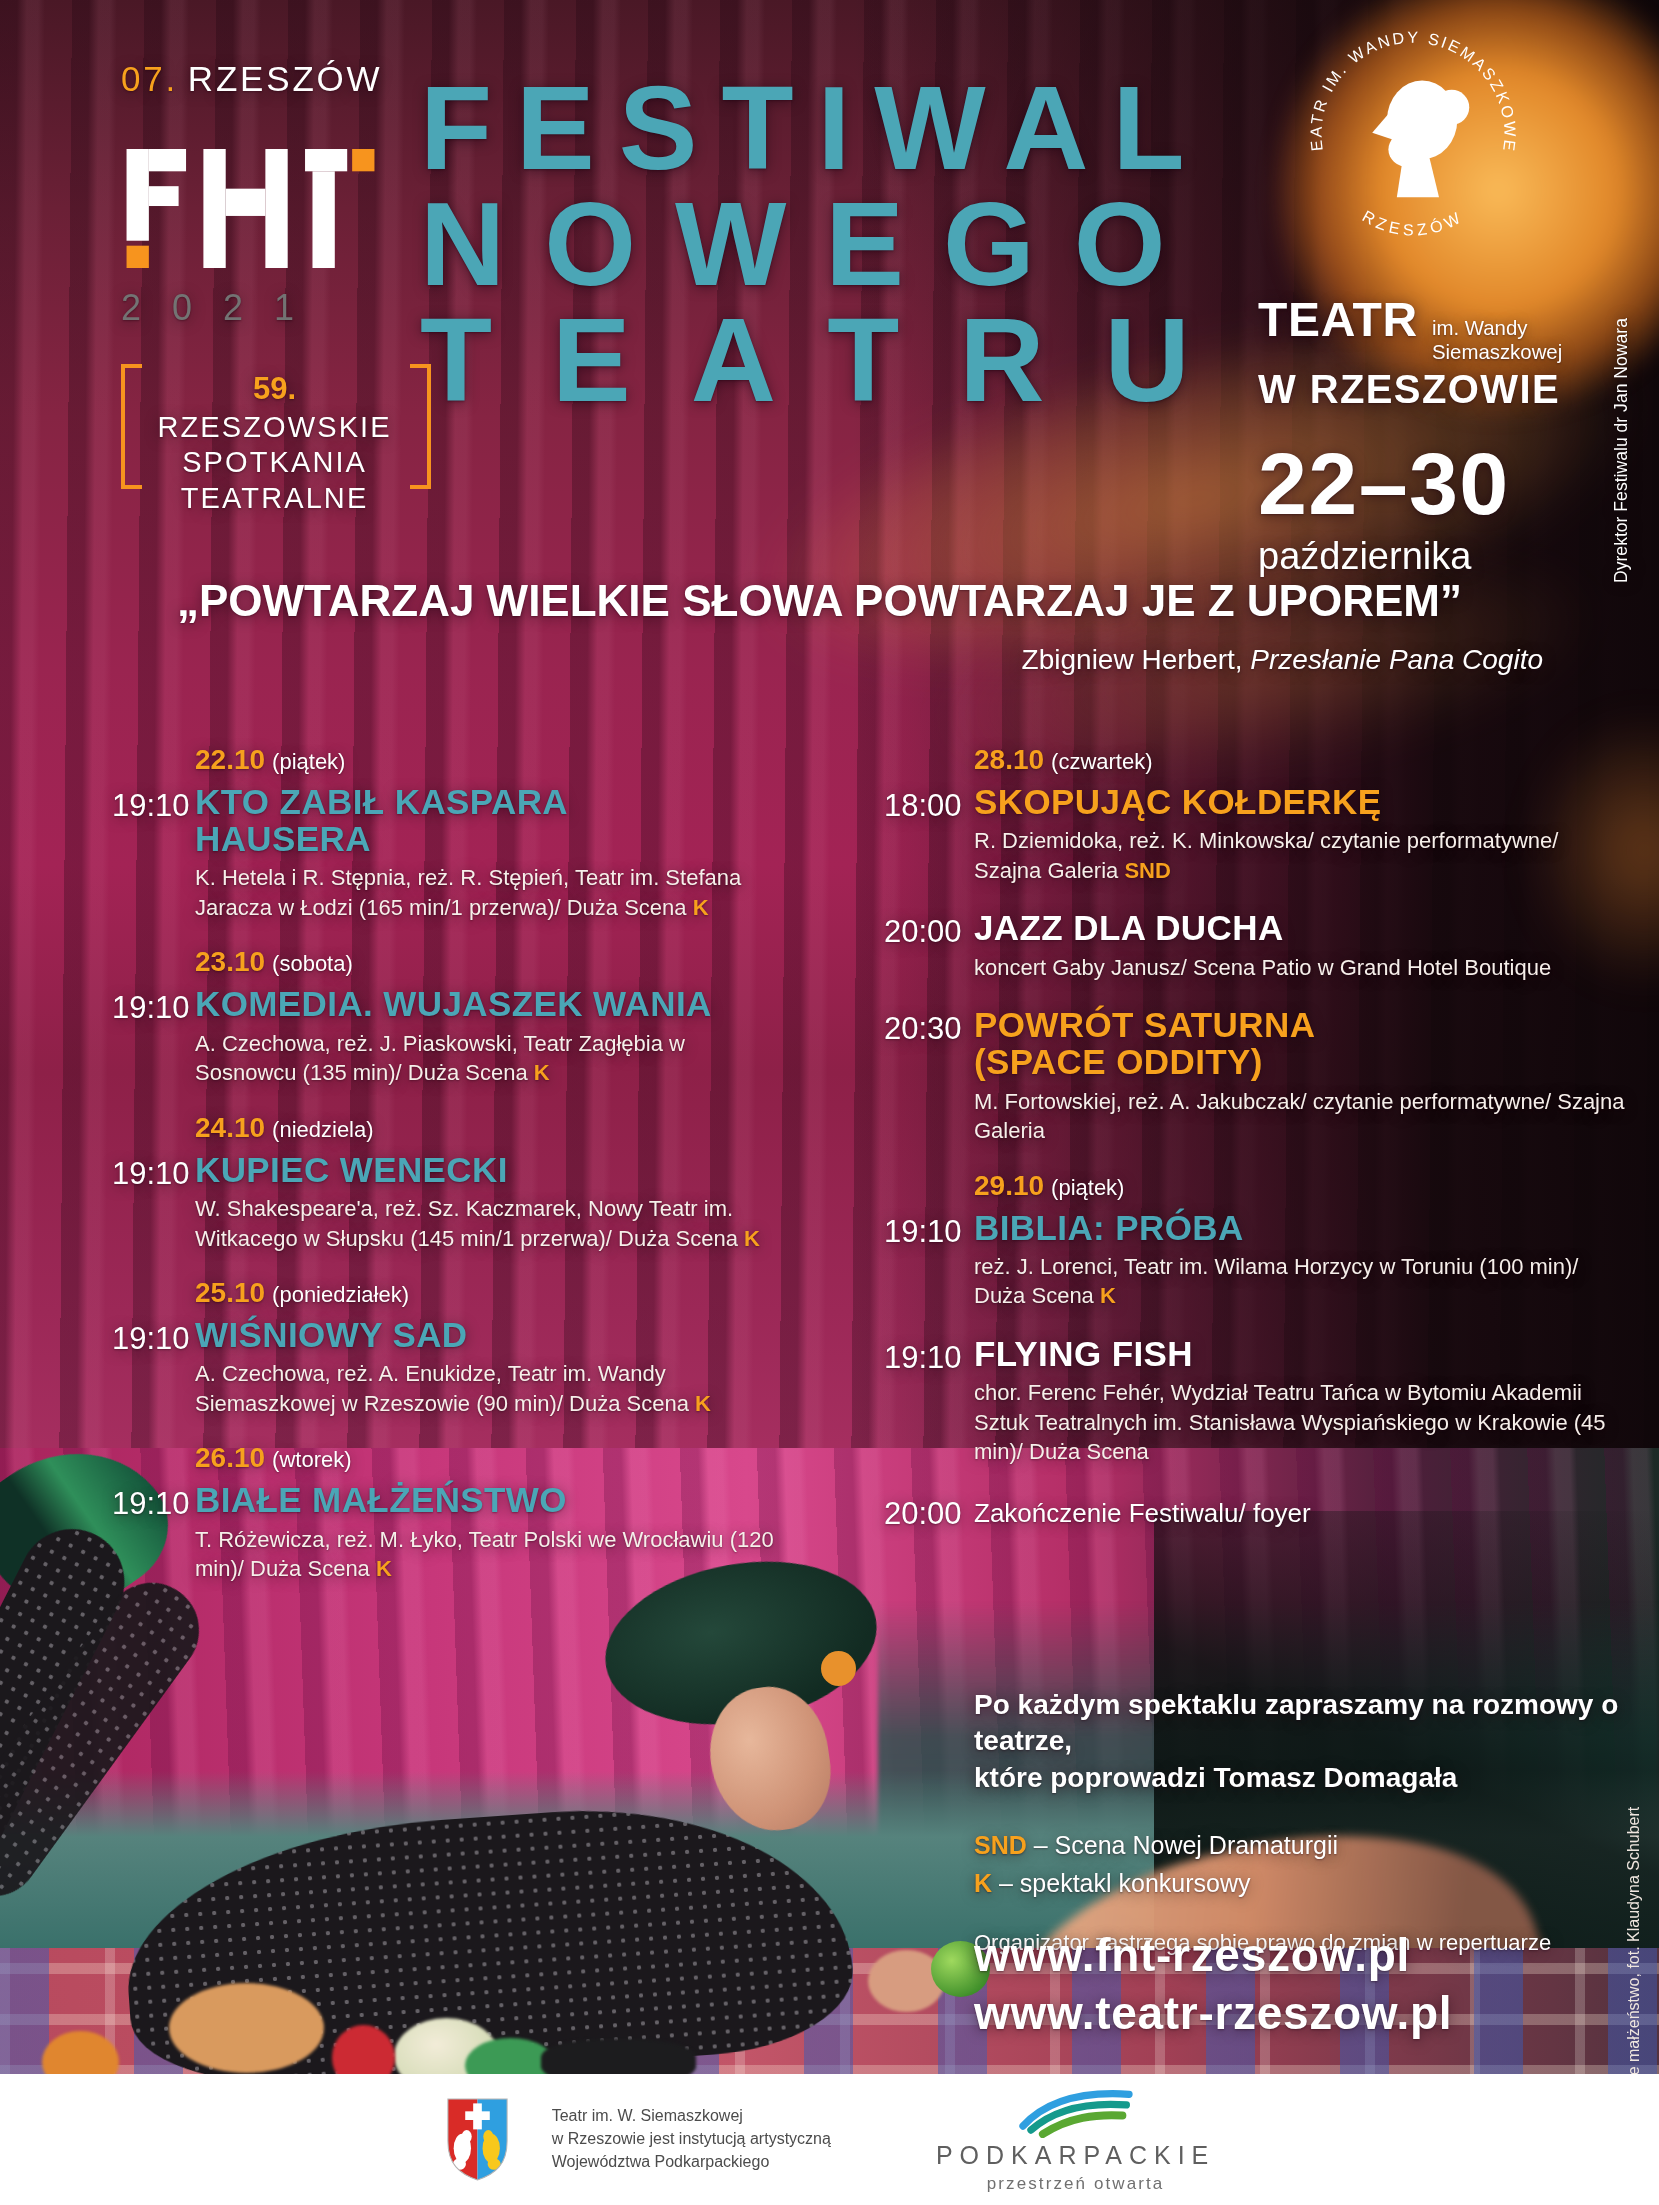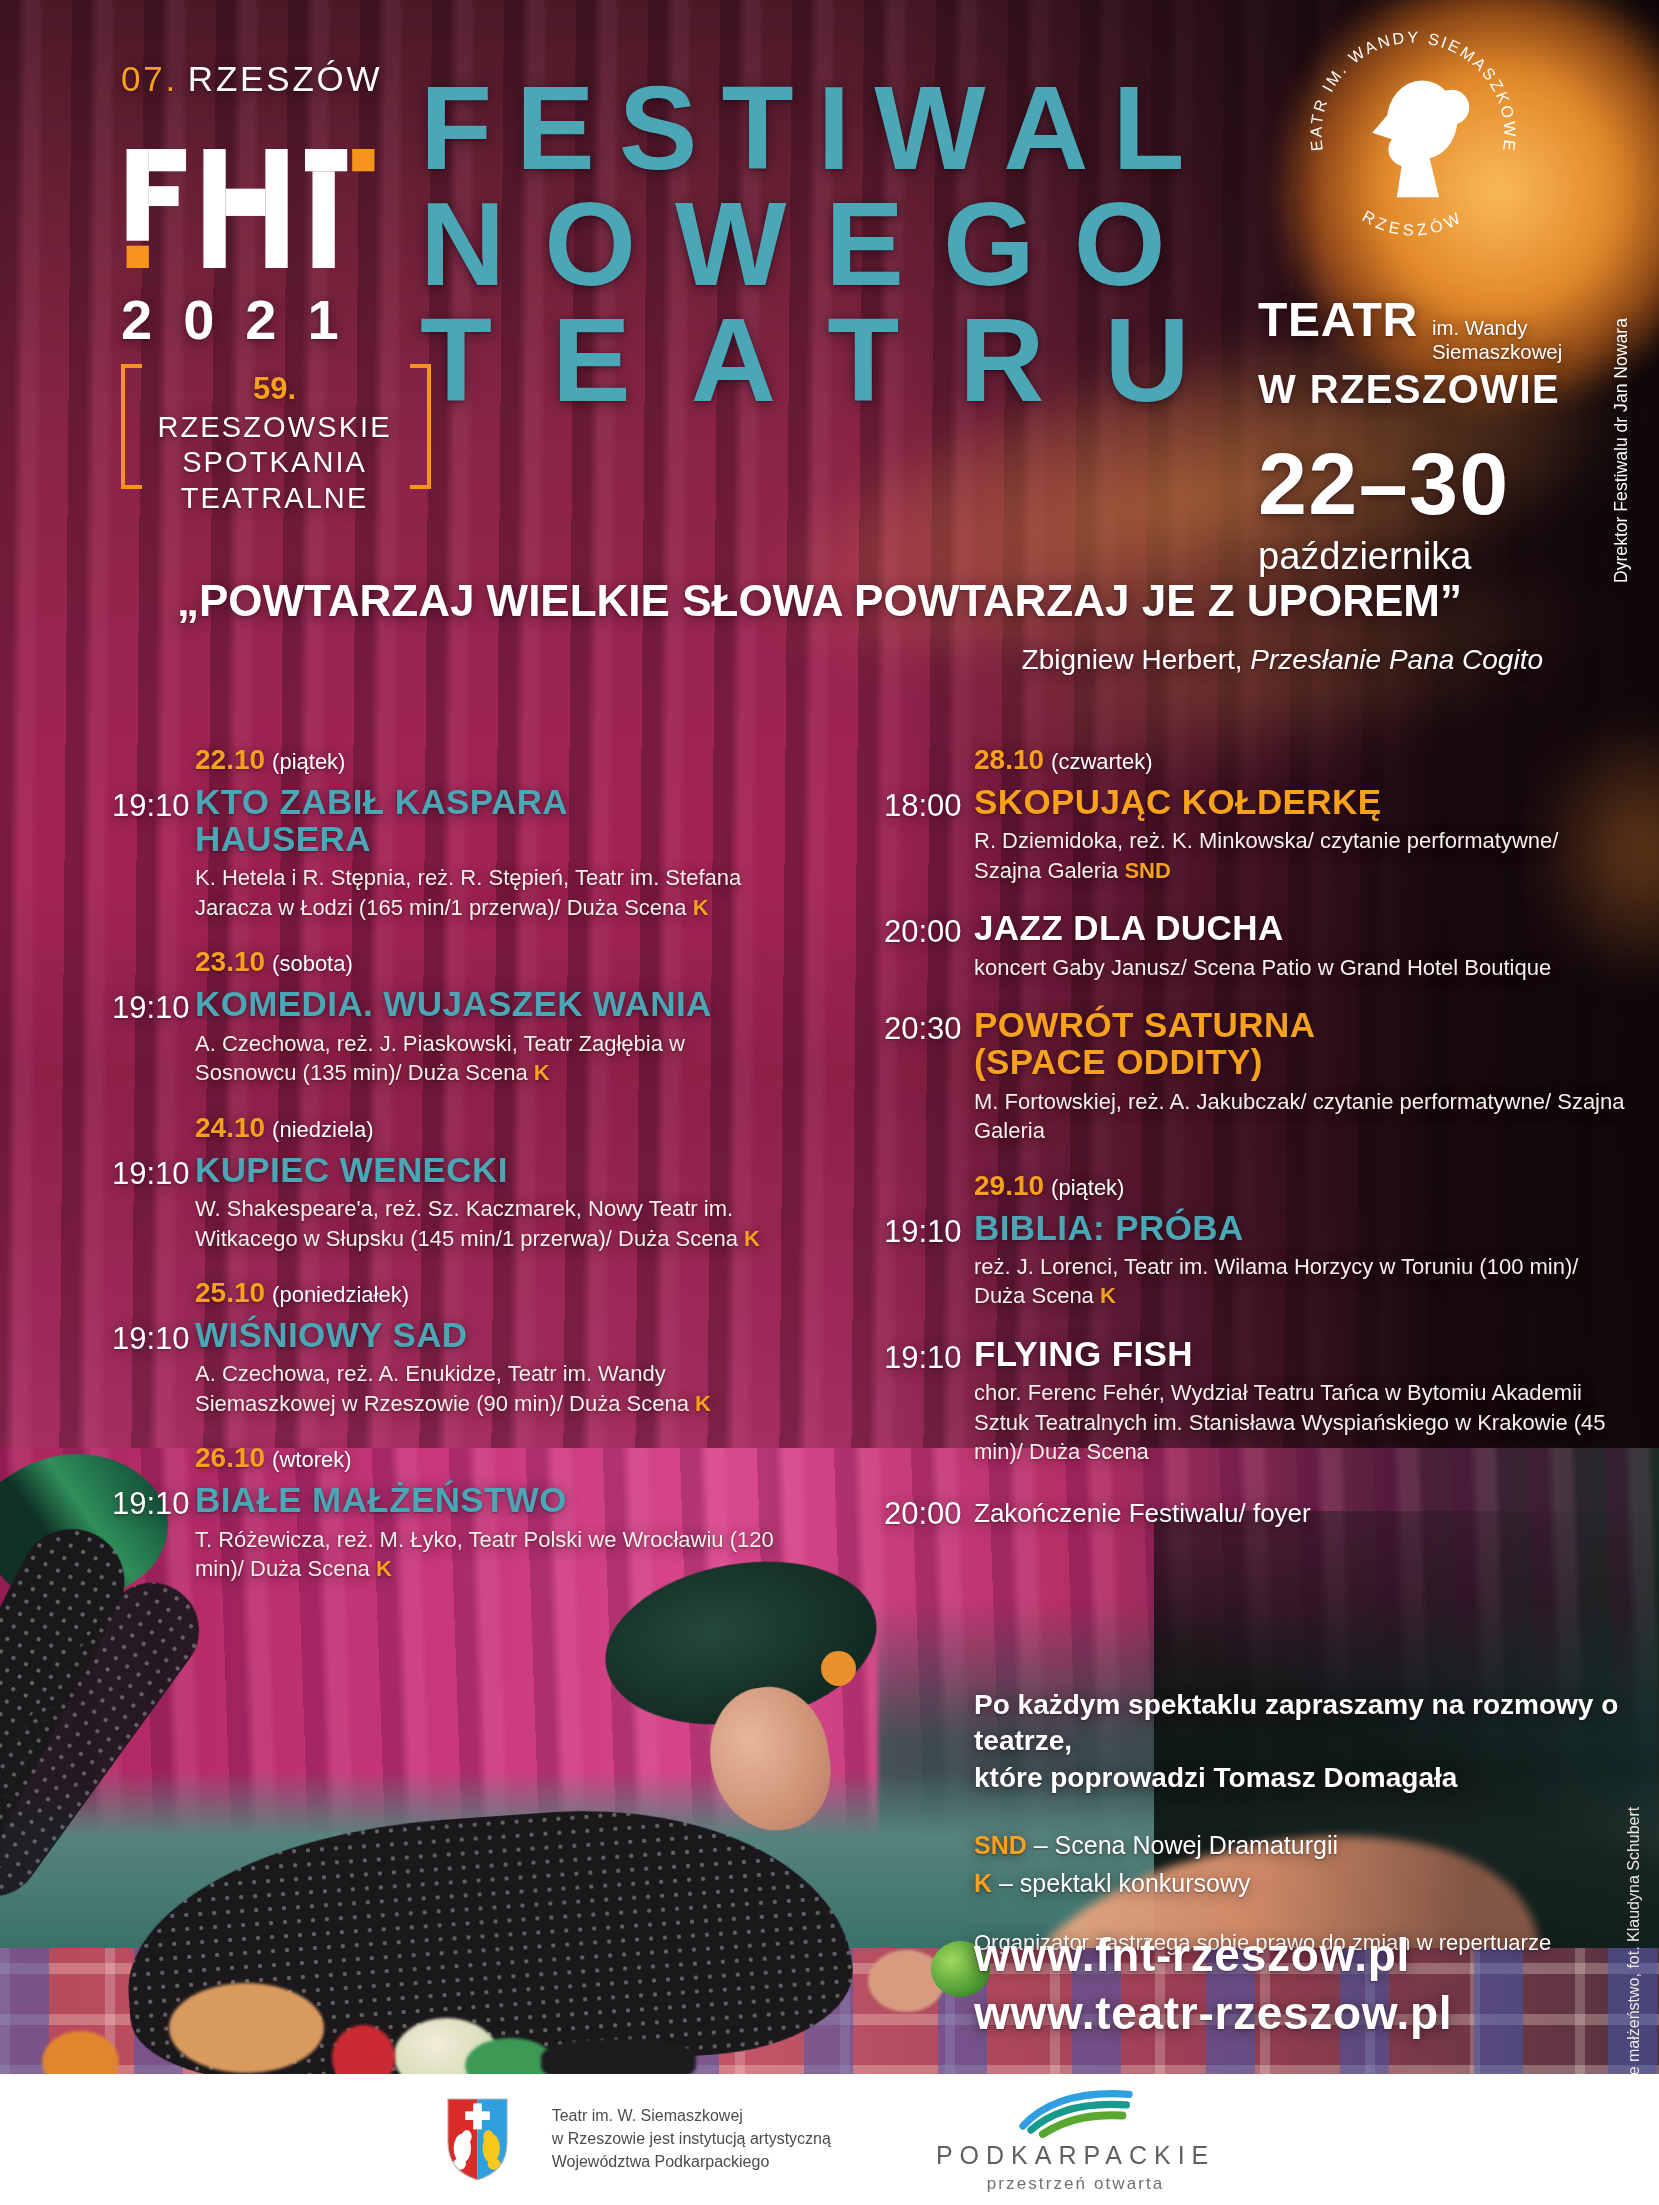--- a/index.html
+++ b/index.html
@@ -64,21 +64,21 @@
   .p2{left:394px;top:2018px;width:105px;height:76px;background:radial-gradient(at 40% 35%,#f2ecd8,#cfd8b0 80%);}
   .p3{left:332px;top:2025px;width:63px;height:65px;background:#cc2a33;}
   .p4{left:465px;top:2038px;width:91px;height:55px;background:#3c9a55;}
   .p5{left:541px;top:2039px;width:155px;height:46px;background:#1c1c1e;border-radius:40%;}
   .p6{left:42px;top:2031px;width:77px;height:62px;background:#e0862f;}
 
   
   .brand-line{left:121px;top:59px;font-size:35px;letter-spacing:2.8px;color:#fff;}
   .brand-line .num{color:#F7A11D;margin-right:9.8px;}
   .fnt-logo{left:121px;top:149px;}
-  .year{left:121px;top:287px;font-size:56px;letter-spacing:31px;color:#ffffff;font-weight:bold;}
+  .year{left:121px;top:287px;font-size:36px;letter-spacing:31px;color:#737373;}
   .meetings{left:121px;top:364px;display:flex;align-items:stretch;height:125px;}
   .brk{width:21px;border:4.9px solid #F7941E;}
   .brk-l{border-right:none;}
   .brk-r{border-left:none;}
   .meetings-inner{padding:7px 18px 7px 15.5px;text-align:center;}
   .m-num{font-size:31px;font-weight:700;color:#F7A11D;margin-bottom:2.8px;}
   .m-line{font-size:29px;letter-spacing:2.1px;color:#fff;line-height:1.22;}
 
   
   .main-title{left:420px;top:70px;color:#4BA6B6;font-weight:700;line-height:.985;white-space:nowrap;}

